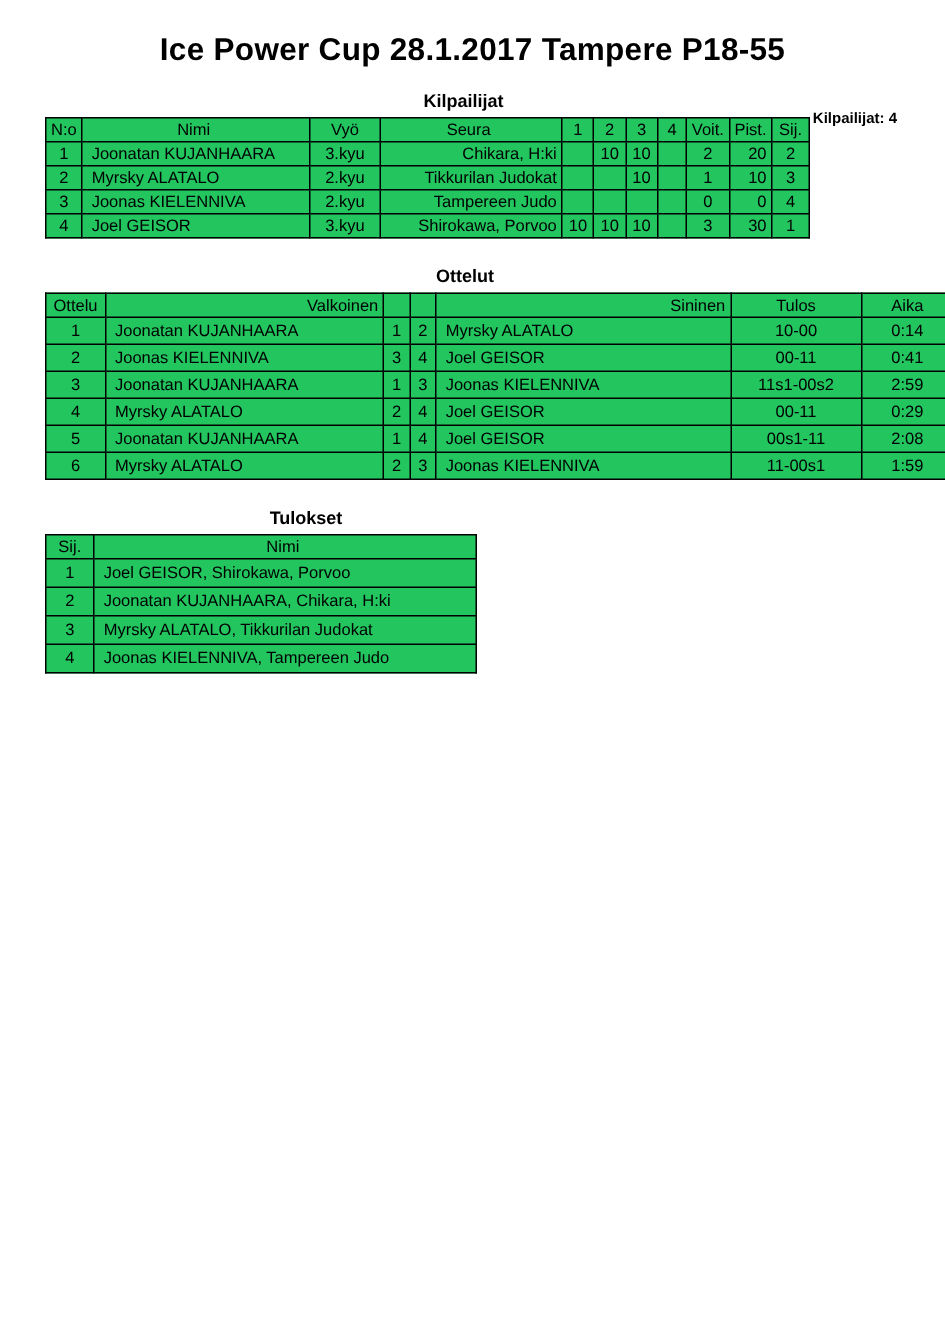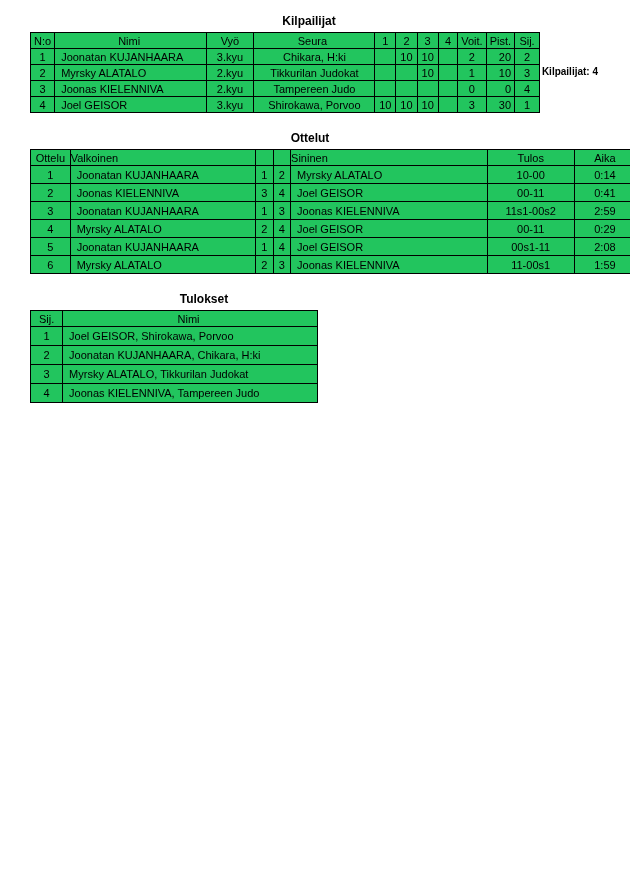--- a/index.html
+++ b/index.html
@@ -80,52 +80,53 @@
   }
   .tbl-wrap.results {
     margin-left: 30px;
   }
 
   
   #kilpailijat-table { width: 510px; }
   #kilpailijat-table .c-no { width: 18px; text-align: center; }
   #kilpailijat-table .c-nimi { width: 160px; text-align: left; padding-left: 6px; }
   #kilpailijat-table .c-vyo { width: 52px; text-align: center; }
-  #kilpailijat-table .c-seura { width: 130px; text-align: center; padding-left: 4px; }
+  #kilpailijat-table .c-seura { width: 130px; text-align: right; padding-left: 4px; }
   #kilpailijat-table .c-m { width: 22px; text-align: center; }
   #kilpailijat-table .c-voit { width: 26px; text-align: center; }
   #kilpailijat-table .c-pist { width: 28px; text-align: right; }
   #kilpailijat-table .c-sij { width: 26px; text-align: center; }
   #kilpailijat-table thead .c-nimi,
   #kilpailijat-table thead .c-seura { text-align: center; padding-left: 0; }
 
   
   #ottelut-table { width: 606px; }
   #ottelut-table .o-no { width: 24px; text-align: center; }
   #ottelut-table .o-val { width: 170px; text-align: left; padding-left: 6px; }
   #ottelut-table .o-p { width: 16px; text-align: center; }
   #ottelut-table .o-sin { width: 180px; text-align: left; padding-left: 6px; }
   #ottelut-table .o-tulos { width: 80px; text-align: center; }
   #ottelut-table .o-aika { width: 56px; text-align: center; }
   #ottelut-table thead .o-val,
-  #ottelut-table thead .o-sin { text-align: left; padding-left: 0; }
+  #ottelut-table thead .o-sin { text-align: right; padding-left: 0; }
   #ottelut-table tbody tr td { height: 18px; }
 
   
   #tulokset-table { width: 288px; }
   #tulokset-table .t-sij { width: 32px; text-align: center; }
   #tulokset-table .t-nimi { width: 254px; text-align: left; padding-left: 6px; }
   #tulokset-table thead .t-nimi { text-align: center; padding-left: 0; }
   #tulokset-table tbody tr td { height: 19px; }
 </style>
 </head>
 <body>
 
 <div class="page">
 
+  <div class="title">Ice Power Cup  28.1.2017  Tampere   P18-55</div>
   <div class="competitor-count">Kilpailijat: 4</div>
 
   <div class="section-heading heading-kilpailijat">Kilpailijat</div>
 
   <div class="tbl-wrap">
     <table class="outer" id="kilpailijat-table">
       <thead>
         <tr>
           <td class="c-no">N:o</td>
           <td class="c-nimi">Nimi</td>

